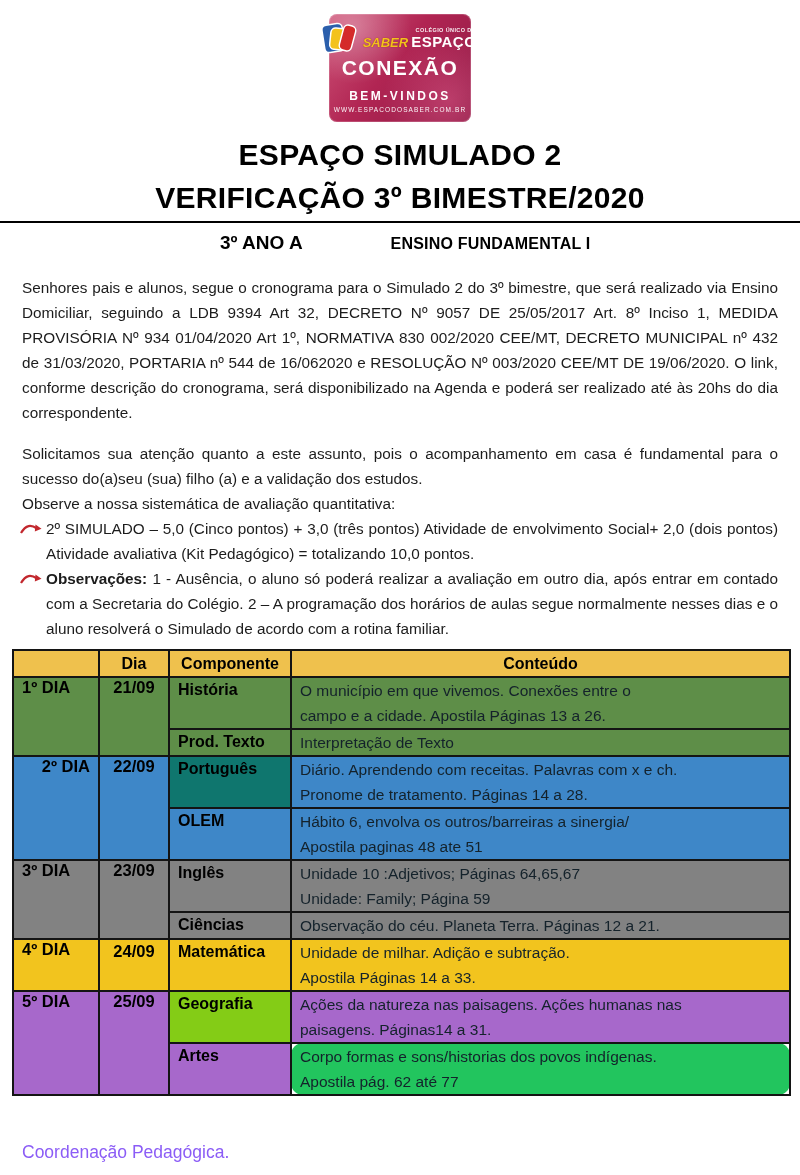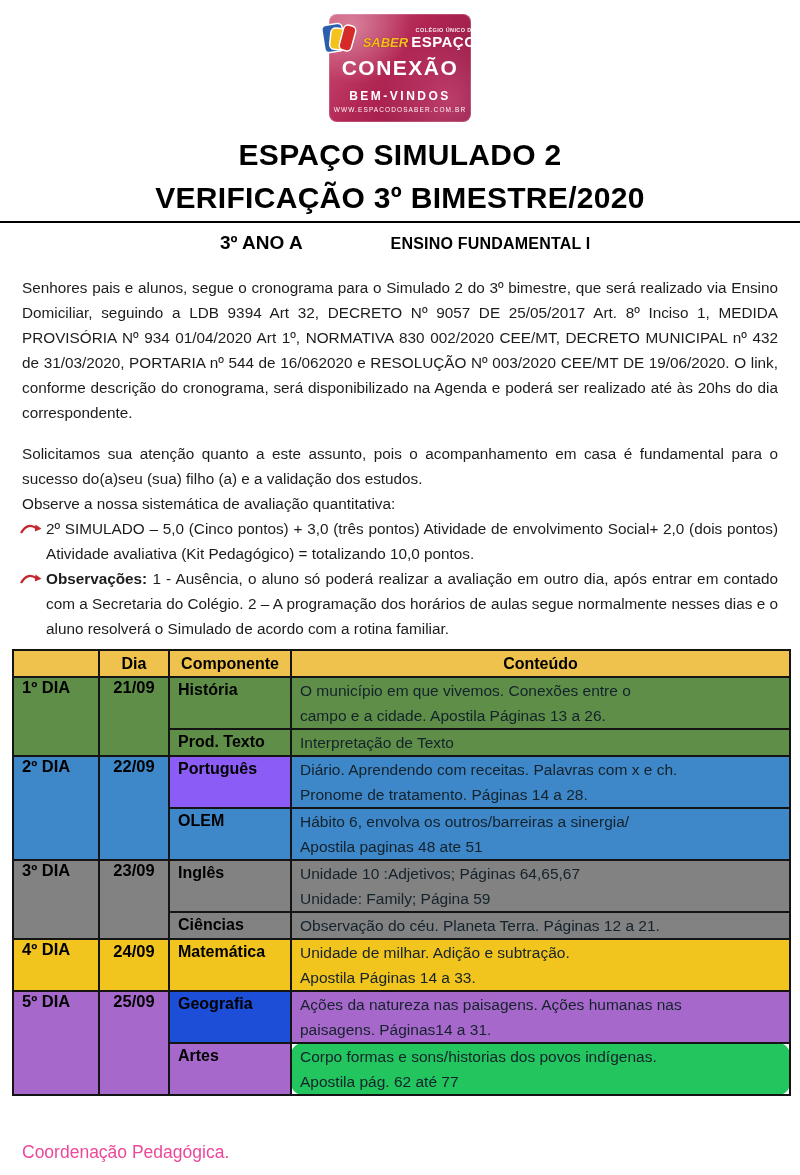--- a/index.html
+++ b/index.html
@@ -42,27 +42,27 @@
   .bullets{margin:0 22px;padding:0;list-style:none;}
   .bullets li{position:relative;padding-left:24px;font-size:15.3px;line-height:25px;text-align:justify;color:#1c1c1c;}
   .arrow-icon{position:absolute;left:-2px;top:5px;}
 
   
   table.schedule{border-collapse:collapse;margin:8px 0 0 12px;width:777px;table-layout:fixed;}
   .schedule th,.schedule td{border:2px solid #141414;padding:0 8px;vertical-align:top;overflow:hidden;}
   .schedule th{height:25px;font-size:16px;font-weight:bold;color:#000;text-align:center;vertical-align:middle;}
   .day-cell{font-weight:bold;font-size:16.5px;color:#000;padding-top:2px;}
   .date-cell{font-weight:bold;font-size:16.5px;color:#000;text-align:center;vertical-align:middle;}
-  .vmid{vertical-align:middle;}
+  .vmid{vertical-align:middle;text-align:right;}
   .comp-cell{font-weight:bold;font-size:16px;line-height:24px;color:#000;padding-top:1px;}
   .content-cell{font-size:15.5px;line-height:25px;color:#14222b;white-space:pre-line;padding-top:0;}
   .h1row{height:26px;} .h2row{height:50px;}
 
   
-  .footer{margin:46px 22px 0;font-size:17.5px;color:#ec4899;}
+  .footer{margin:46px 22px 0;font-size:17.5px;color:#8b5cf6;}
 </style>
 </head>
 <body>
 
 <div class="page">
 
   <div class="logo">
     <div class="logo-top">
       <div class="logo-icon">
         <span class="sq sq-blue"></span>
@@ -135,21 +135,21 @@
 campo e a cidade. Apostila Páginas 13 a 26.</td>
     </tr>
     <tr class="h1row">
       <td class="comp-cell" style="background-color: rgb(94, 142, 72);">Prod. Texto</td>
       <td class="content-cell" style="background-color: rgb(94, 142, 72);">Interpretação de Texto</td>
     </tr>
 
     <tr class="h2row">
       <td rowspan="2" class="day-cell vmid" style="background-color: rgb(62, 135, 200);">2º DIA</td>
       <td rowspan="2" class="date-cell" style="background-color: rgb(62, 135, 200);">22/09</td>
-      <td class="comp-cell" style="background-color: #8b5cf6;">Português</td>
+      <td class="comp-cell" style="background-color: #0f766e;">Português</td>
       <td class="content-cell" style="background-color: rgb(62, 135, 200);">Diário. Aprendendo com receitas. Palavras com x e ch.
 Pronome de tratamento. Páginas 14 a 28.</td>
     </tr>
     <tr class="h2row">
       <td class="comp-cell" style="background-color: rgb(62, 135, 200);">OLEM</td>
       <td class="content-cell" style="background-color: rgb(62, 135, 200);">Hábito 6, envolva os outros/barreiras a sinergia/
 Apostila paginas 48 ate 51</td>
     </tr>
 
     <tr class="h2row">
@@ -168,21 +168,21 @@
       <td class="day-cell" style="background-color: rgb(242, 196, 30);">4º DIA</td>
       <td class="date-cell" style="vertical-align: top; padding-top: 2px; background-color: rgb(242, 196, 30);">24/09</td>
       <td class="comp-cell" style="background-color: rgb(242, 196, 30);">Matemática</td>
       <td class="content-cell" style="background-color: rgb(242, 196, 30);">Unidade de milhar. Adição e subtração.
 Apostila Páginas 14 a 33.</td>
     </tr>
 
     <tr class="h2row">
       <td rowspan="2" class="day-cell" style="background-color: rgb(167, 104, 203);">5º DIA</td>
       <td rowspan="2" class="date-cell" style="background-color: rgb(167, 104, 203);">25/09</td>
-      <td class="comp-cell" style="background-color: #1d4ed8; margin-top: 20px;">Geografia</td>
+      <td class="comp-cell" style="background-color: #84cc16; margin-top: 20px;">Geografia</td>
       <td class="content-cell" style="background-color: rgb(167, 104, 203);">Ações da natureza nas paisagens. Ações humanas nas
 paisagens. Páginas14 a 31.</td>
     </tr>
     <tr class="h2row">
       <td class="comp-cell" style="background-color: rgb(167, 104, 203);">Artes</td>
       <td class="content-cell" style="background-color: #22c55e; border-radius: 12px;">Corpo formas e sons/historias dos povos indígenas.
 Apostila pág. 62 até 77</td>
     </tr>
   </tbody>
     </table>

